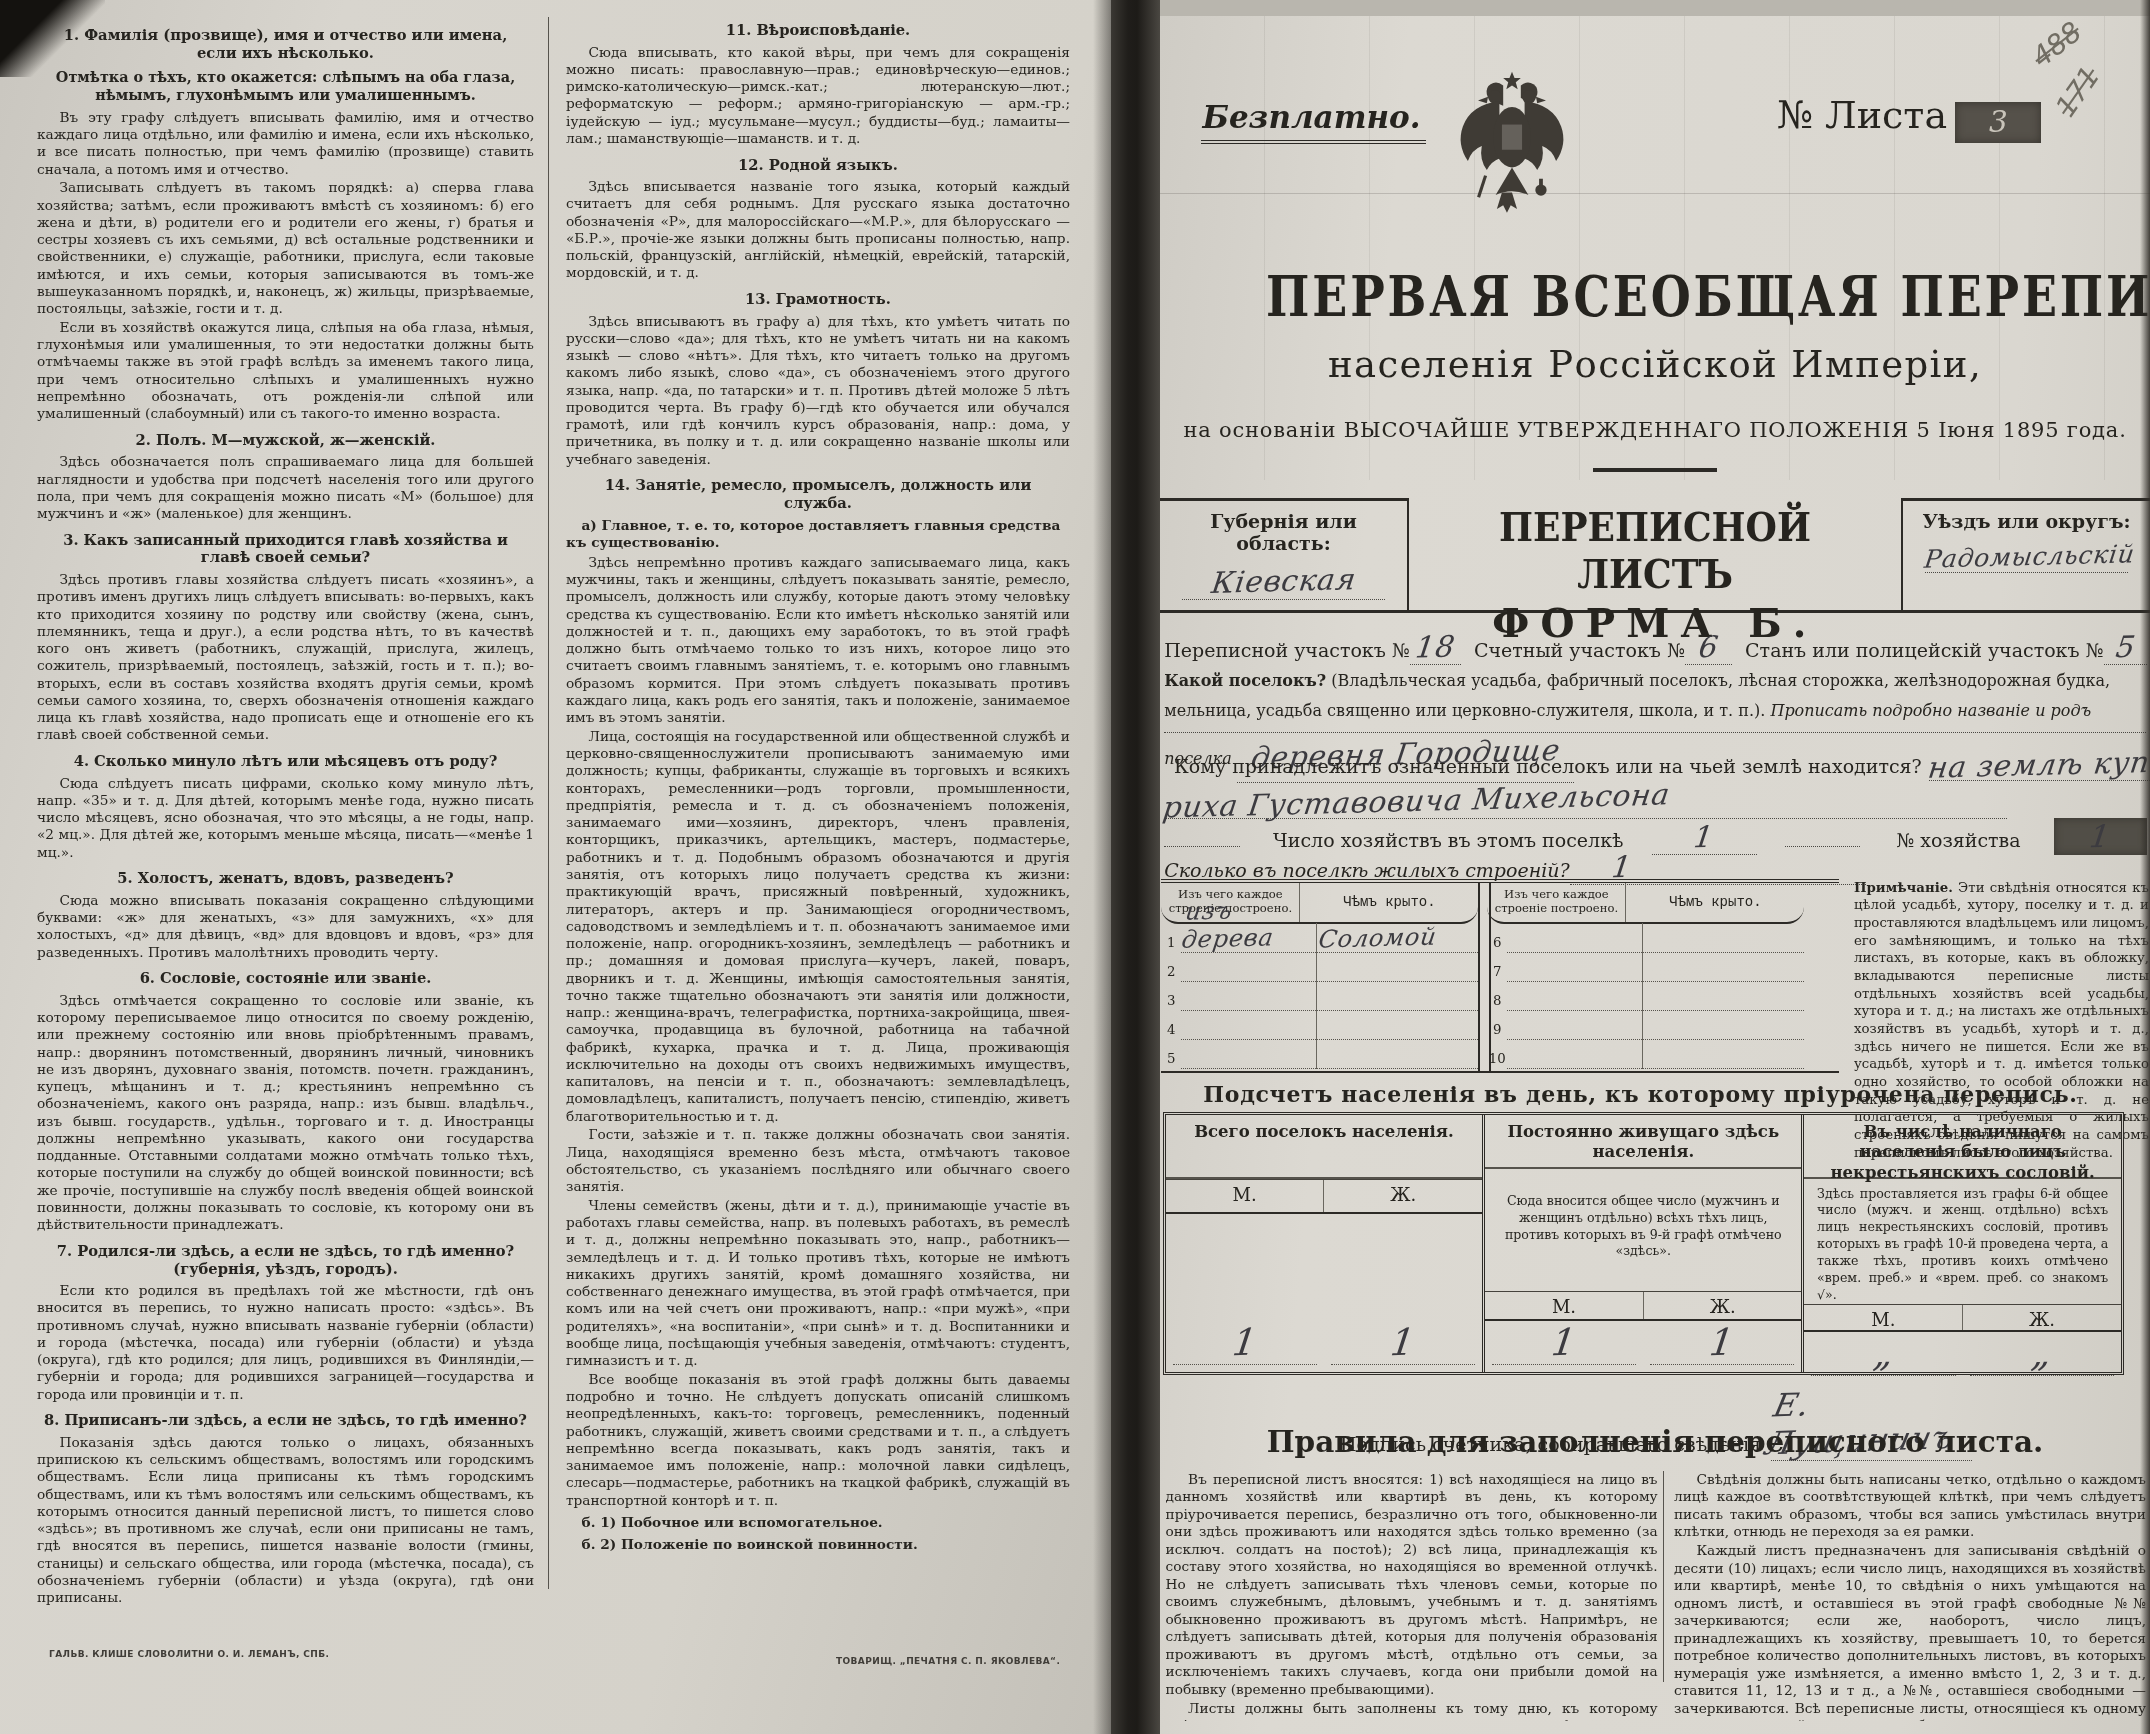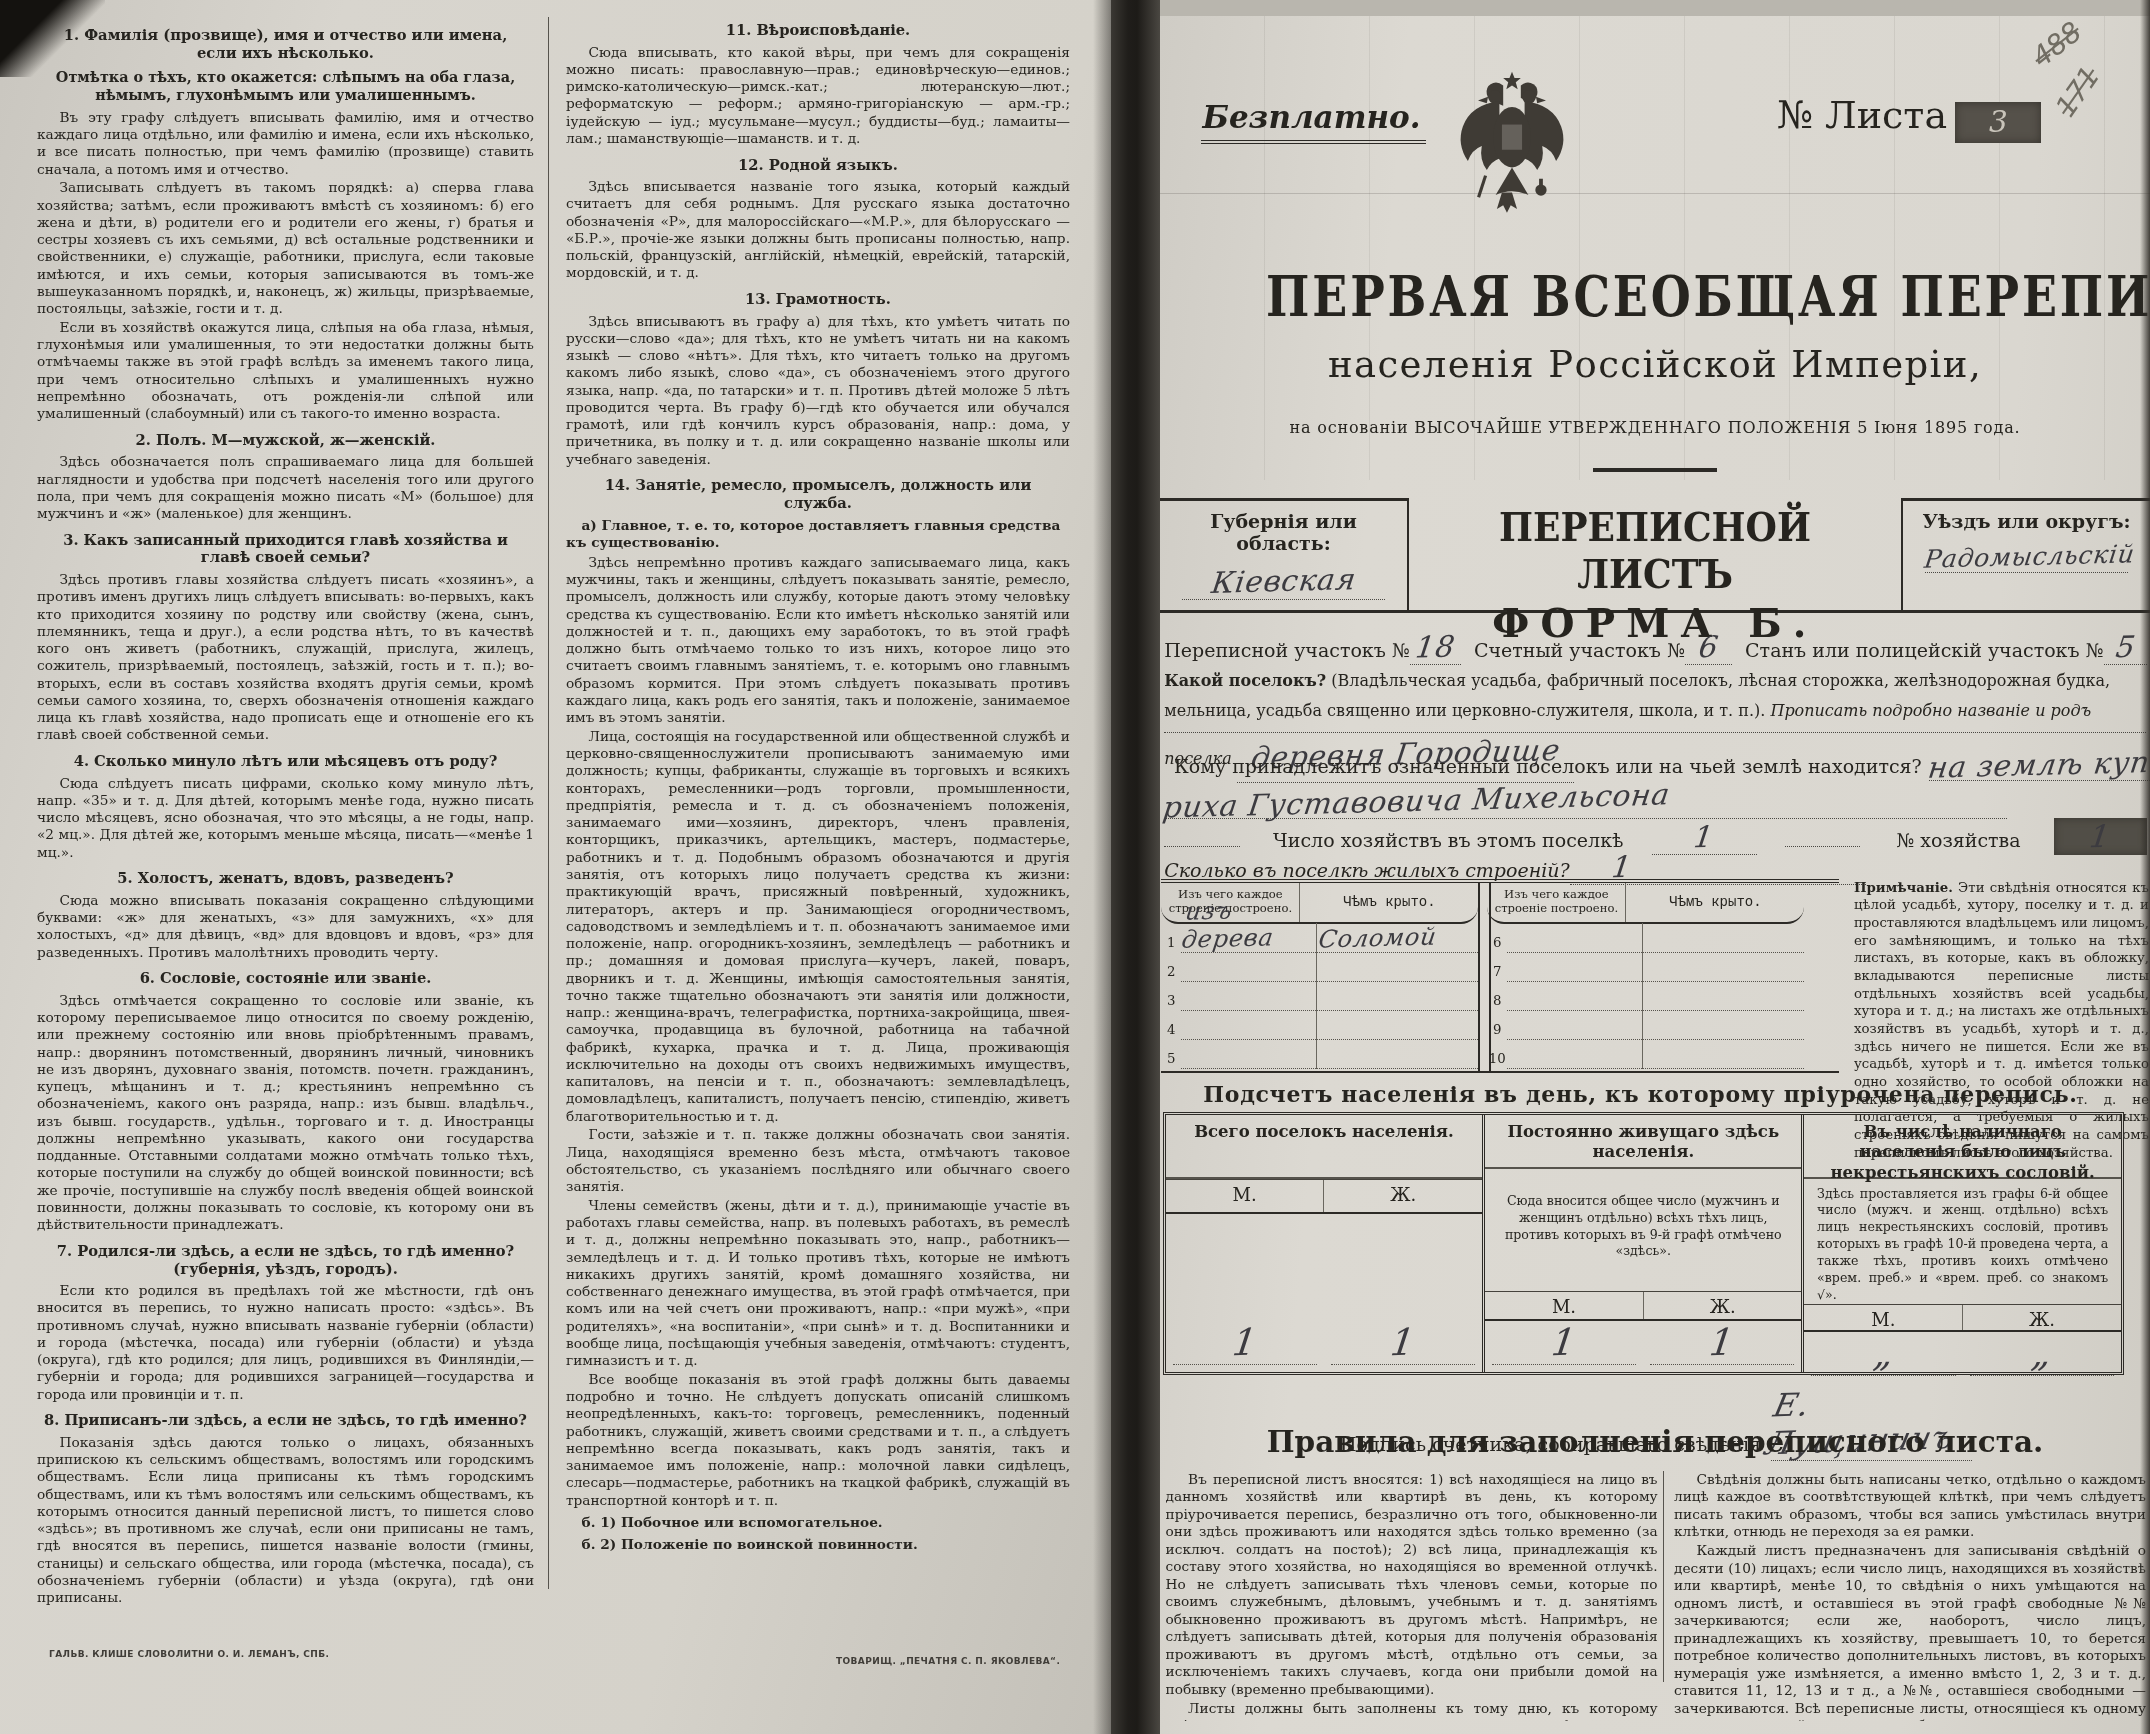--- a/index.html
+++ b/index.html
@@ -42,21 +42,21 @@
   .sheet-box{display:inline-block;width:86px;height:41px;background:#55514a;vertical-align:-4.2px;
     margin-left:8.4px;box-shadow:inset 0 0 9.8px #36332d;color:#c9c4ba;text-align:center;
     font-size:29.5px;line-height:41px;font-style:italic;}
   .pencil{position:absolute;font-family:"DejaVu Sans",sans-serif;color:#716d63;
     text-decoration:line-through;font-size:28px;font-style:italic;}
   .pencil1{left:870px;top:12.6px;transform:rotate(-38deg);}
   .pencil2{left:891px;top:59px;transform:rotate(-55deg);}
   .t1{position:absolute;left:0;top:247px;width:100%;text-align:center;white-space:nowrap;}
   .t1 span{display:inline-block;font-size:56px;font-weight:bold;letter-spacing:3.5px;transform:scaleX(.82);}
   .t2{position:absolute;left:0;top:327px;width:100%;text-align:center;font-size:37px;letter-spacing:1.4px;}
-  .t3{position:absolute;left:0;top:402px;width:100%;text-align:center;font-size:16px;letter-spacing:0.8px;}
+  .t3{position:absolute;left:0;top:402px;width:100%;text-align:center;font-size:21px;letter-spacing:0.8px;}
   .trule{position:absolute;left:calc(50% - 62px);top:452px;width:124px;height:4.2px;background:#2c2a26;}
   .fband{position:absolute;left:0;top:482px;width:990px;height:112px;border-bottom:3.5px solid #2c2a26;}
   .fb-side{position:absolute;top:0;height:112px;border-top:3.5px solid #2c2a26;}
   .fb-left{left:0;width:247px;border-right:2.1px solid #2c2a26;}
   .fb-right{right:0;width:247px;border-left:2.1px solid #2c2a26;}
   .fb-label{text-align:center;font-weight:bold;font-size:19px;margin-top:9.8px;}
   .fb-hw{text-align:center;margin-top:9.8px;border-bottom:1.4px dotted #4a4843;width:82%;margin-left:9%;padding-bottom:1.4px;}
   .fb-center{position:absolute;left:247px;top:0;width:496px;text-align:center;}
   .fb-c1{font-size:40px;font-weight:bold;margin-top:5.6px;transform:scaleX(.9);}
   .fb-c2{font-size:39px;font-weight:bold;letter-spacing:11.2px;margin-top:2.8px;}

